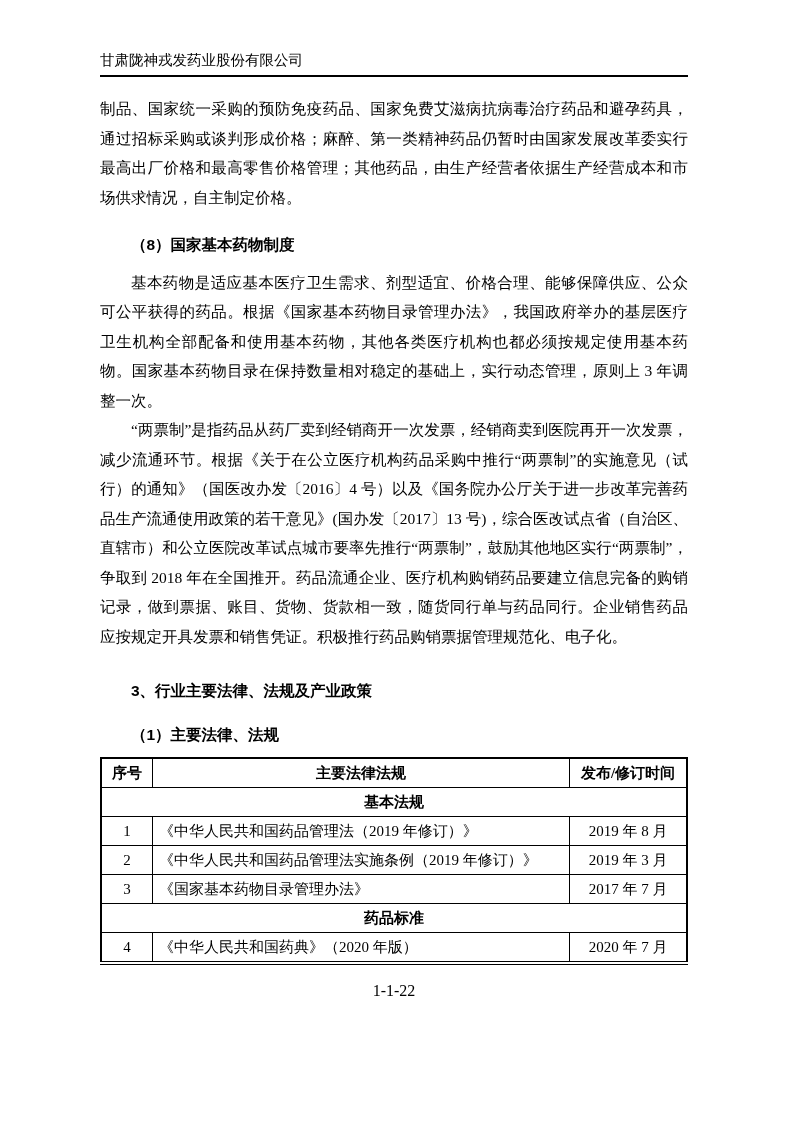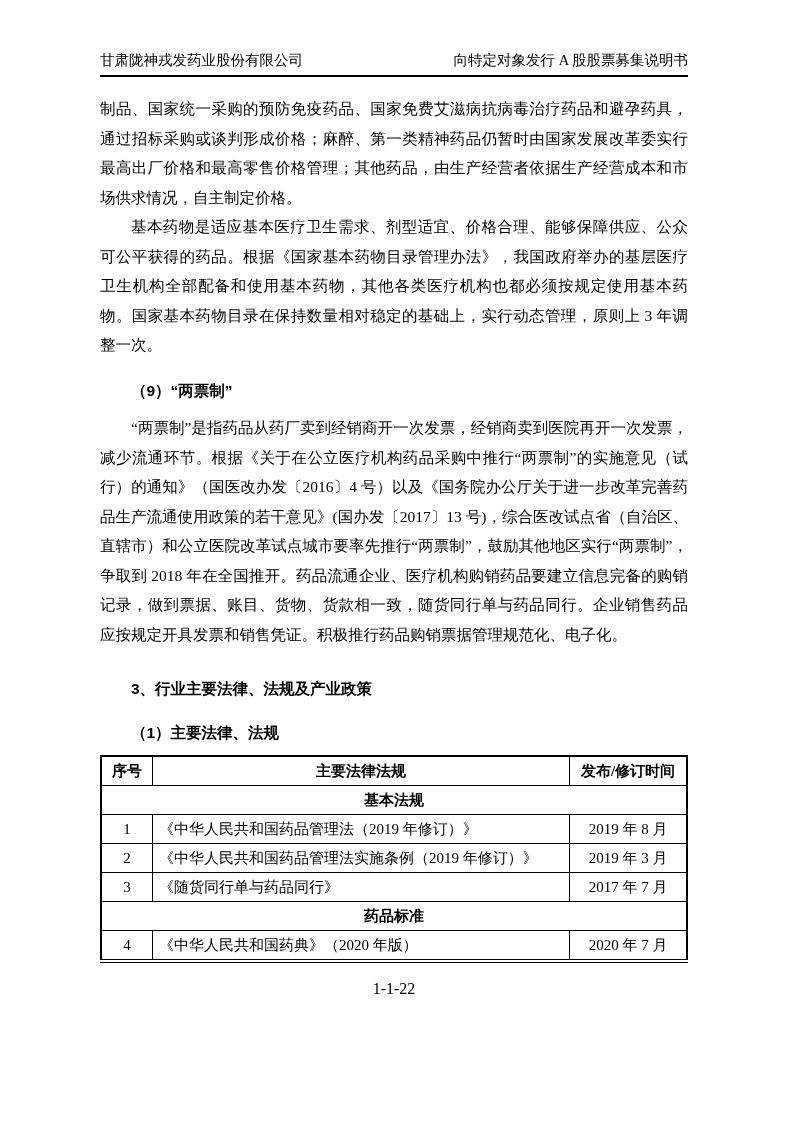--- a/index.html
+++ b/index.html
@@ -63,29 +63,28 @@
     font-size:16px;
   }
 </style>
 </head>
 <body>
 
 <div class="page">
 
   <div class="doc-header">
     <span>甘肃陇神戎发药业股份有限公司</span>
-    <span>向特定对象发行 A 股股票募集说明书</span>
   </div>
 
   <p class="para p1">制品、国家统一采购的预防免疫药品、国家免费艾滋病抗病毒治疗药品和避孕药具，通过招标采购或谈判形成价格；麻醉、第一类精神药品仍暂时由国家发展改革委实行最高出厂价格和最高零售价格管理；其他药品，由生产经营者依据生产经营成本和市场供求情况，自主制定价格。</p>
 
+  <p class="heading h8">（8）国家基本药物制度</p>
 
   <p class="para indent">基本药物是适应基本医疗卫生需求、剂型适宜、价格合理、能够保障供应、公众可公平获得的药品。根据《国家基本药物目录管理办法》，我国政府举办的基层医疗卫生机构全部配备和使用基本药物，其他各类医疗机构也都必须按规定使用基本药物。国家基本药物目录在保持数量相对稳定的基础上，实行动态管理，原则上 3 年调整一次。</p>
 
-  <p class="heading h9">（9）“两票制”</p>
 
   <p class="para indent">“两票制”是指药品从药厂卖到经销商开一次发票，经销商卖到医院再开一次发票，减少流通环节。根据《关于在公立医疗机构药品采购中推行“两票制”的实施意见（试行）的通知》（国医改办发〔2016〕4 号）以及《国务院办公厅关于进一步改革完善药品生产流通使用政策的若干意见》(国办发〔2017〕13 号)，综合医改试点省（自治区、直辖市）和公立医院改革试点城市要率先推行“两票制”，鼓励其他地区实行“两票制”，争取到 2018 年在全国推开。药品流通企业、医疗机构购销药品要建立信息完备的购销记录，做到票据、账目、货物、货款相一致，随货同行单与药品同行。企业销售药品应按规定开具发票和销售凭证。积极推行药品购销票据管理规范化、电子化。</p>
 
   <p class="heading h3x">3、行业主要法律、法规及产业政策</p>
 
   <p class="heading h31">（1）主要法律、法规</p>
 
   <table class="law-table">
     <tbody>
       <tr>
@@ -101,21 +100,21 @@
         <td class="col-law">《中华人民共和国药品管理法（2019 年修订）》</td>
         <td class="col-date">2019 年 8 月</td>
       </tr>
       <tr>
         <td class="col-no">2</td>
         <td class="col-law">《中华人民共和国药品管理法实施条例（2019 年修订）》</td>
         <td class="col-date">2019 年 3 月</td>
       </tr>
       <tr>
         <td class="col-no">3</td>
-        <td class="col-law">《随货同行单与药品同行》</td>
+        <td class="col-law">《国家基本药物目录管理办法》</td>
         <td class="col-date">2017 年 7 月</td>
       </tr>
       <tr class="section-row">
         <td colspan="3">药品标准</td>
       </tr>
       <tr>
         <td class="col-no">4</td>
         <td class="col-law">《中华人民共和国药典》（2020 年版）</td>
         <td class="col-date">2020 年 7 月</td>
       </tr>

